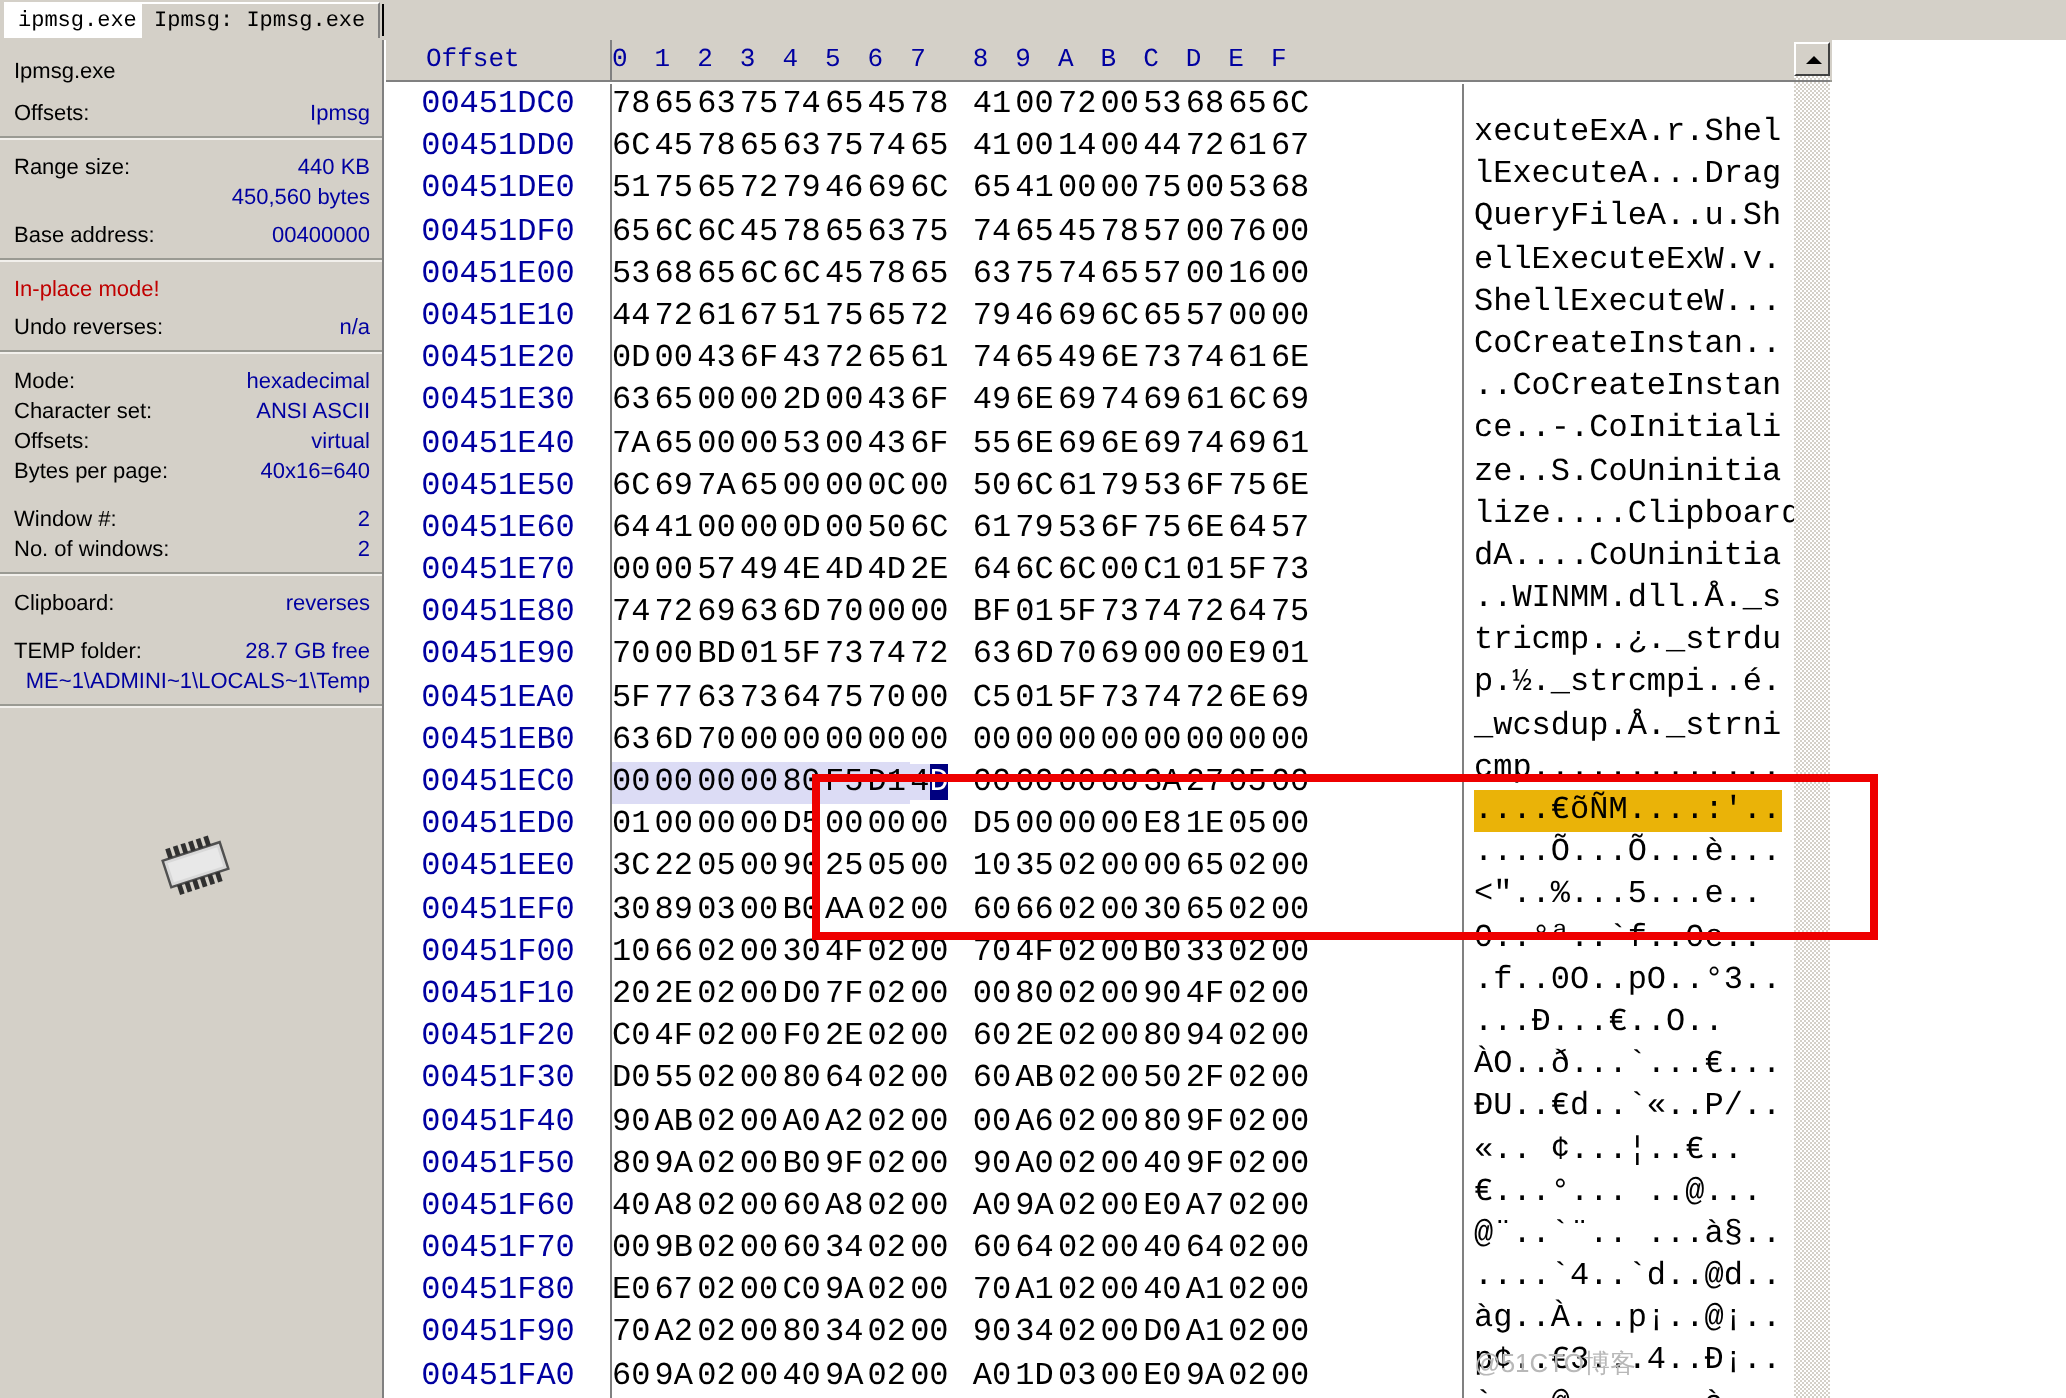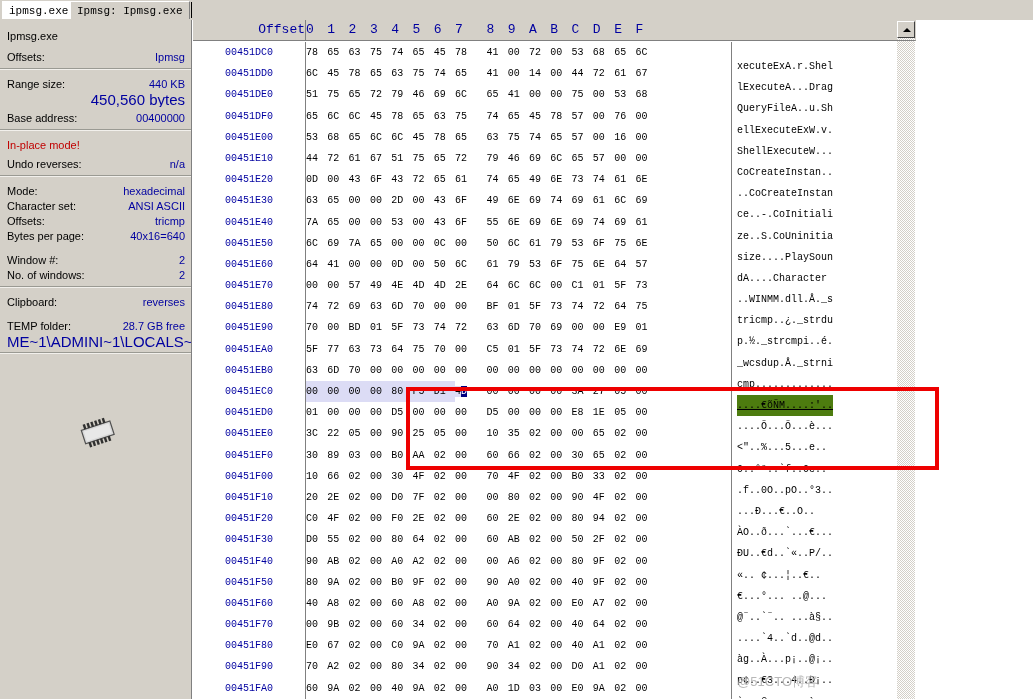--- a/index.html
+++ b/index.html
@@ -82,21 +82,21 @@
     border-bottom: 1px solid #f2f0ec;
     margin: 3px 0 3px 0;
   }
   .sp-fullrow {
     padding: 0 6px 0 7px;
     height: 15px; line-height: 15px;
     color: #0000a0;
     text-align: right;
     white-space: nowrap;
     overflow: hidden;
-    font-size: 15px;
+    font-size: 11px;
   }
   .sp-alone {
     padding: 0 6px 0 7px;
     height: 15px; line-height: 15px;
     white-space: nowrap;
   }
 
   
   .chip-wrap {
     position: absolute;
@@ -122,38 +122,38 @@
   .hexhead-inner {
     position: relative;
     width: 100%; height: 20px;
     font-family: "Liberation Mono", monospace;
     font-size: 13px;
     color: #0000a0;
     line-height: 20px;
   }
   .hh-offset {
     position: absolute; left: 0; top: 0;
-    width: 112px; text-align: right;
+    width: 112px; text-align: left; padding-left: 20px;
   }
   .hh-cols {
     position: absolute; left: 113px; top: 0;
     width: 500px;
   }
   .hh-sep {
     position: absolute; top: 0; width: 1px; height: 20px;
     background: #808080;
   }
 
   .hexbody {
     position: absolute;
     left: 0; top: 22px;
     width: 723px;
     height: 657px;
     font-family: "Liberation Mono", monospace;
-    font-size: 10px;
+    font-size: 16px;
     color: #000;
     overflow: hidden;
   }
   .hrow {
     position: relative;
     height: 21.2px;
     line-height: 21.2px;
     white-space: nowrap;
   }
   .hrow .off {
@@ -178,21 +178,21 @@
     background: #808080;
   }
   .vsep.a { left: 112px; }
   .vsep.b { left: 538px; }
 
   .byte { display: inline-block; width: 21.3px; text-align: left; }
   .bgap { display: inline-block; width: 10px; }
   .sel { background: #dcdcf5; }
   .cursor-hi { background: #dcdcf5; }
   .cursor-lo { background: #000080; color: #ffffff; }
-  .asc-sel { background: #4d7c0f; text-decoration: underline; }
+  .asc-sel { background: #eab308; }
 
   
   .redbox {
     position: absolute;
     left: 213px; top: 367px;
     width: 533px; height: 83px;
     border: 4px solid #ee0000;
     box-sizing: border-box;
     pointer-events: none;
     z-index: 20;
@@ -317,21 +317,21 @@
     <div class="sp-row">
       <span class="sp-label">Mode:</span>
       <span class="sp-val">hexadecimal</span>
     </div>
     <div class="sp-row">
       <span class="sp-label">Character set:</span>
       <span class="sp-val">ANSI ASCII</span>
     </div>
     <div class="sp-row">
       <span class="sp-label">Offsets:</span>
-      <span class="sp-val">tricmp</span>
+      <span class="sp-val">virtual</span>
     </div>
     <div class="sp-row">
       <span class="sp-label">Bytes per page:</span>
       <span class="sp-val">40x16=640</span>
     </div>
     <div class="sp-gap9"></div>
     <div class="sp-row">
       <span class="sp-label">Window #:</span>
       <span class="sp-val">2</span>
     </div>
@@ -433,26 +433,26 @@
           <span class="asc">ce..-.CoInitiali</span>
         </div>
         <div class="hrow">
           <span class="off">00451E40</span>
           <span class="bytes"><span class="byte">7A</span><span class="byte">65</span><span class="byte">00</span><span class="byte">00</span><span class="byte">53</span><span class="byte">00</span><span class="byte">43</span><span class="byte">6F</span><span class="bgap"></span><span class="byte">55</span><span class="byte">6E</span><span class="byte">69</span><span class="byte">6E</span><span class="byte">69</span><span class="byte">74</span><span class="byte">69</span><span class="byte">61</span></span>
           <span class="asc">ze..S.CoUninitia</span>
         </div>
         <div class="hrow">
           <span class="off">00451E50</span>
           <span class="bytes"><span class="byte">6C</span><span class="byte">69</span><span class="byte">7A</span><span class="byte">65</span><span class="byte">00</span><span class="byte">00</span><span class="byte">0C</span><span class="byte">00</span><span class="bgap"></span><span class="byte">50</span><span class="byte">6C</span><span class="byte">61</span><span class="byte">79</span><span class="byte">53</span><span class="byte">6F</span><span class="byte">75</span><span class="byte">6E</span></span>
-          <span class="asc">size....PlaySoun</span>
+          <span class="asc">lize....Clipboard</span>
         </div>
         <div class="hrow">
           <span class="off">00451E60</span>
           <span class="bytes"><span class="byte">64</span><span class="byte">41</span><span class="byte">00</span><span class="byte">00</span><span class="byte">0D</span><span class="byte">00</span><span class="byte">50</span><span class="byte">6C</span><span class="bgap"></span><span class="byte">61</span><span class="byte">79</span><span class="byte">53</span><span class="byte">6F</span><span class="byte">75</span><span class="byte">6E</span><span class="byte">64</span><span class="byte">57</span></span>
-          <span class="asc">dA....Character</span>
+          <span class="asc">dA....CoUninitia</span>
         </div>
         <div class="hrow">
           <span class="off">00451E70</span>
           <span class="bytes"><span class="byte">00</span><span class="byte">00</span><span class="byte">57</span><span class="byte">49</span><span class="byte">4E</span><span class="byte">4D</span><span class="byte">4D</span><span class="byte">2E</span><span class="bgap"></span><span class="byte">64</span><span class="byte">6C</span><span class="byte">6C</span><span class="byte">00</span><span class="byte">C1</span><span class="byte">01</span><span class="byte">5F</span><span class="byte">73</span></span>
           <span class="asc">..WINMM.dll.Å._s</span>
         </div>
         <div class="hrow">
           <span class="off">00451E80</span>
           <span class="bytes"><span class="byte">74</span><span class="byte">72</span><span class="byte">69</span><span class="byte">63</span><span class="byte">6D</span><span class="byte">70</span><span class="byte">00</span><span class="byte">00</span><span class="bgap"></span><span class="byte">BF</span><span class="byte">01</span><span class="byte">5F</span><span class="byte">73</span><span class="byte">74</span><span class="byte">72</span><span class="byte">64</span><span class="byte">75</span></span>
           <span class="asc">tricmp..¿._strdu</span>

